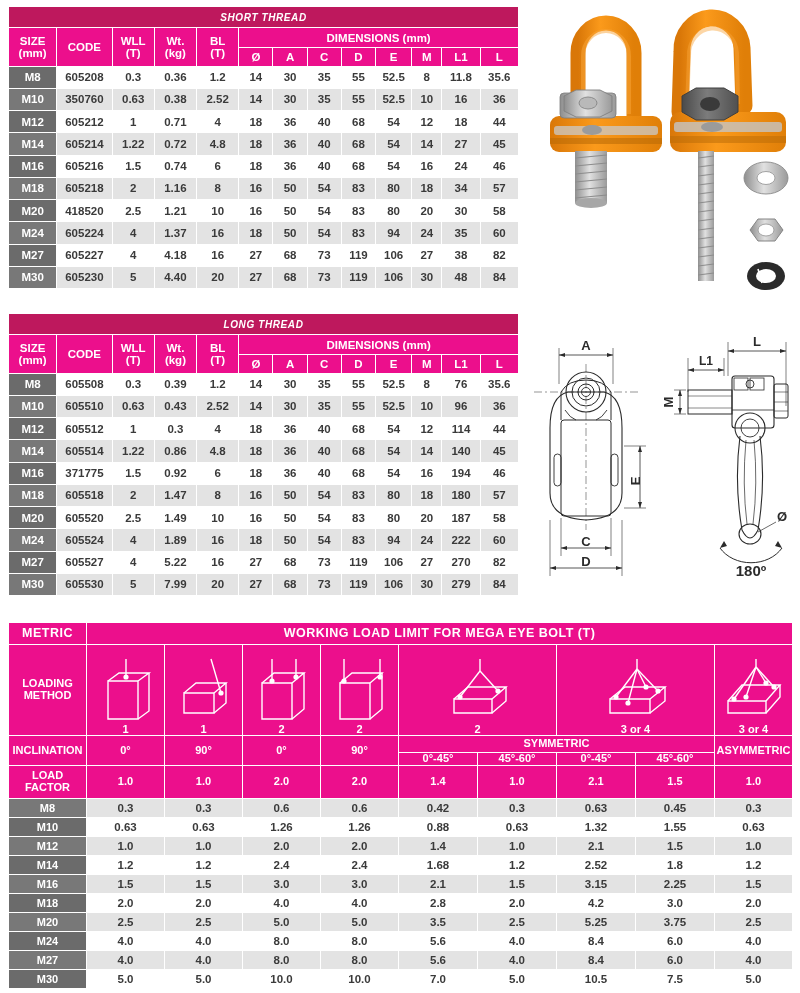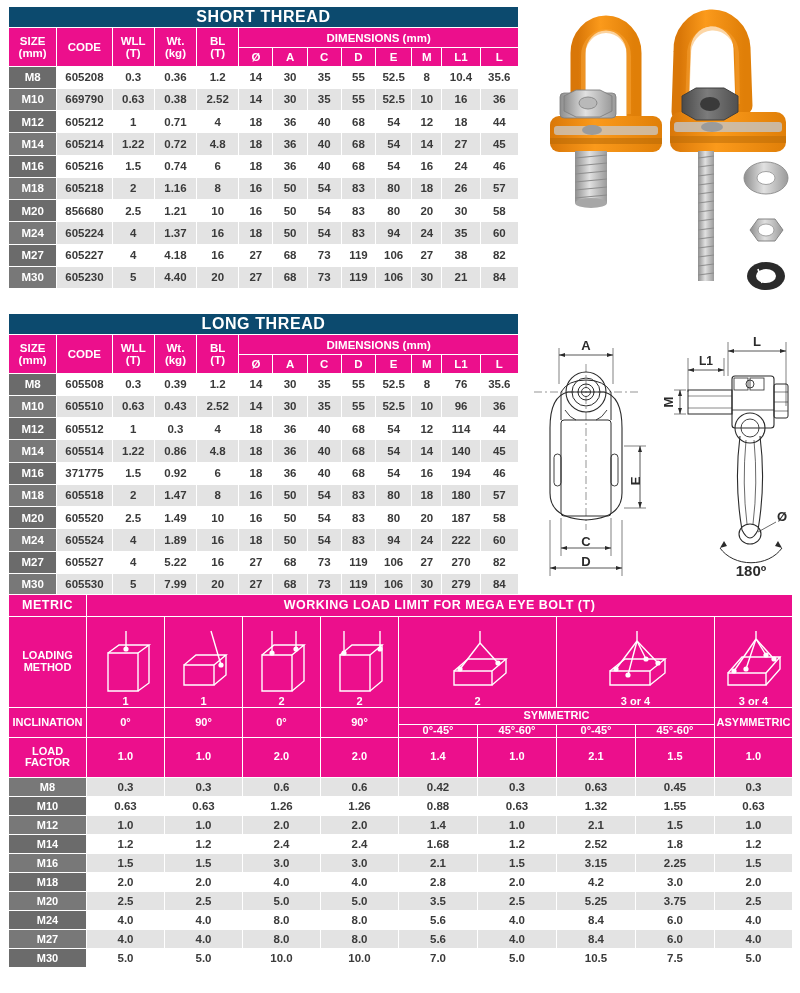--- a/index.html
+++ b/index.html
@@ -20,35 +20,35 @@
     height: 100%;
   }
   table.spec td, table.spec th {
     border: 1px solid #ffffff;
     text-align: center;
     vertical-align: middle;
     padding: 0;
     font-weight: bold;
   }
   .title-cell {
-    background: #0c4a6e; color: #ffffff;
-    font-size: 16px; letter-spacing: 0.6px;
+    background: #be185d; color: #ffffff;
+    font-size: 10px; letter-spacing: 0.6px; font-style: italic;
   }
   .hdr { background: #ec0f8c; color: #ffffff; font-size: 11.5px; line-height: 1.05; }
   .sizecell { background: #6b6b6b; color: #ffffff; font-size: 11.5px; }
   .datacell { color: #3a3a3a; font-size: 11.5px; font-weight: normal; border-color: #c9c9c9; }
   tr.row-odd .datacell { background: #ffffff; }
   tr.row-even .datacell { background: #e3e3e3; }
   tr.row-odd .sizecell { background: #6b6b6b; }
   tr.row-even .sizecell { background: #787878; }
 
   
   #t1 { position: absolute; left: 8px; top: 6px; width: 511px; height: 283px; }
   #t2 { position: absolute; left: 8px; top: 313px; width: 511px; height: 283px; }
-  #t3 { position: absolute; left: 8px; top: 594px; width: 784px; height: 364px; }
+  #t3 { position: absolute; left: 8px; top: 622px; width: 784px; height: 364px; }
 
   
   #photos { position: absolute; left: 530px; top: 8px; width: 262px; height: 290px; }
   #drawings { position: absolute; left: 528px; top: 318px; width: 266px; height: 288px; }
 
   svg { display: block; }
 
   
   #t3 td, #t3 th { font-size: 11px; }
   #t3 .lm-cell { background: #ec0f8c; padding: 2px 0 0 0; }
@@ -120,26 +120,26 @@
             <td class="datacell">605208</td>
             <td class="datacell">0.3</td>
             <td class="datacell">0.36</td>
             <td class="datacell">1.2</td>
             <td class="datacell">14</td>
             <td class="datacell">30</td>
             <td class="datacell">35</td>
             <td class="datacell">55</td>
             <td class="datacell">52.5</td>
             <td class="datacell">8</td>
-            <td class="datacell">10.4</td>
+            <td class="datacell">11.8</td>
             <td class="datacell">35.6</td>
           </tr>
           <tr class="row-even">
             <td class="sizecell" style="height: 22px;">M10</td>
-            <td class="datacell">669790</td>
+            <td class="datacell">350760</td>
             <td class="datacell">0.63</td>
             <td class="datacell">0.38</td>
             <td class="datacell">2.52</td>
             <td class="datacell">14</td>
             <td class="datacell">30</td>
             <td class="datacell">35</td>
             <td class="datacell">55</td>
             <td class="datacell">52.5</td>
             <td class="datacell">10</td>
             <td class="datacell">16</td>
@@ -195,26 +195,26 @@
             <td class="datacell">605218</td>
             <td class="datacell">2</td>
             <td class="datacell">1.16</td>
             <td class="datacell">8</td>
             <td class="datacell">16</td>
             <td class="datacell">50</td>
             <td class="datacell">54</td>
             <td class="datacell">83</td>
             <td class="datacell">80</td>
             <td class="datacell">18</td>
-            <td class="datacell">26</td>
+            <td class="datacell">34</td>
             <td class="datacell">57</td>
           </tr>
           <tr class="row-odd">
             <td class="sizecell" style="height: 22px;">M20</td>
-            <td class="datacell">856680</td>
+            <td class="datacell">418520</td>
             <td class="datacell">2.5</td>
             <td class="datacell">1.21</td>
             <td class="datacell">10</td>
             <td class="datacell">16</td>
             <td class="datacell">50</td>
             <td class="datacell">54</td>
             <td class="datacell">83</td>
             <td class="datacell">80</td>
             <td class="datacell">20</td>
             <td class="datacell">30</td>
@@ -255,21 +255,21 @@
             <td class="datacell">605230</td>
             <td class="datacell">5</td>
             <td class="datacell">4.40</td>
             <td class="datacell">20</td>
             <td class="datacell">27</td>
             <td class="datacell">68</td>
             <td class="datacell">73</td>
             <td class="datacell">119</td>
             <td class="datacell">106</td>
             <td class="datacell">30</td>
-            <td class="datacell">21</td>
+            <td class="datacell">48</td>
             <td class="datacell">84</td>
           </tr>
         </tbody>
     </table>
   </div>
 
   <div id="t2">
     <table class="spec">
       <colgroup>
         <col style="width:48px">
@@ -629,21 +629,21 @@
         <td class="hdr" colspan="4" style="height:17px">SYMMETRIC</td>
         <td class="hdr" rowspan="2">ASYMMETRIC</td>
       </tr>
       <tr>
         <td class="hdr">0°-45°</td>
         <td class="hdr">45°-60°</td>
         <td class="hdr">0°-45°</td>
         <td class="hdr">45°-60°</td>
       </tr>
       <tr id="t3-lf">
-        <td class="hdr" style="height:40px">
+        <td class="hdr" style="height:33px">
           <div>LOAD</div>
           <div>FACTOR</div>
         </td>
       <td class="hdr">1.0</td>
             <td class="hdr">1.0</td>
             <td class="hdr">2.0</td>
             <td class="hdr">2.0</td>
             <td class="hdr">1.4</td>
             <td class="hdr">1.0</td>
             <td class="hdr">2.1</td>

